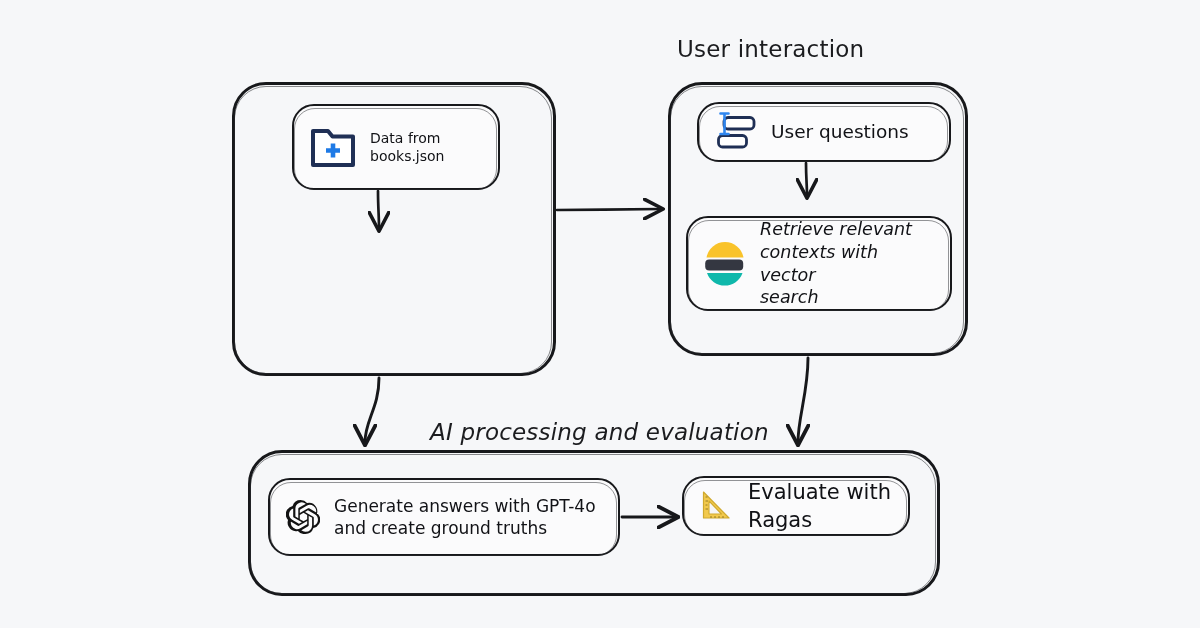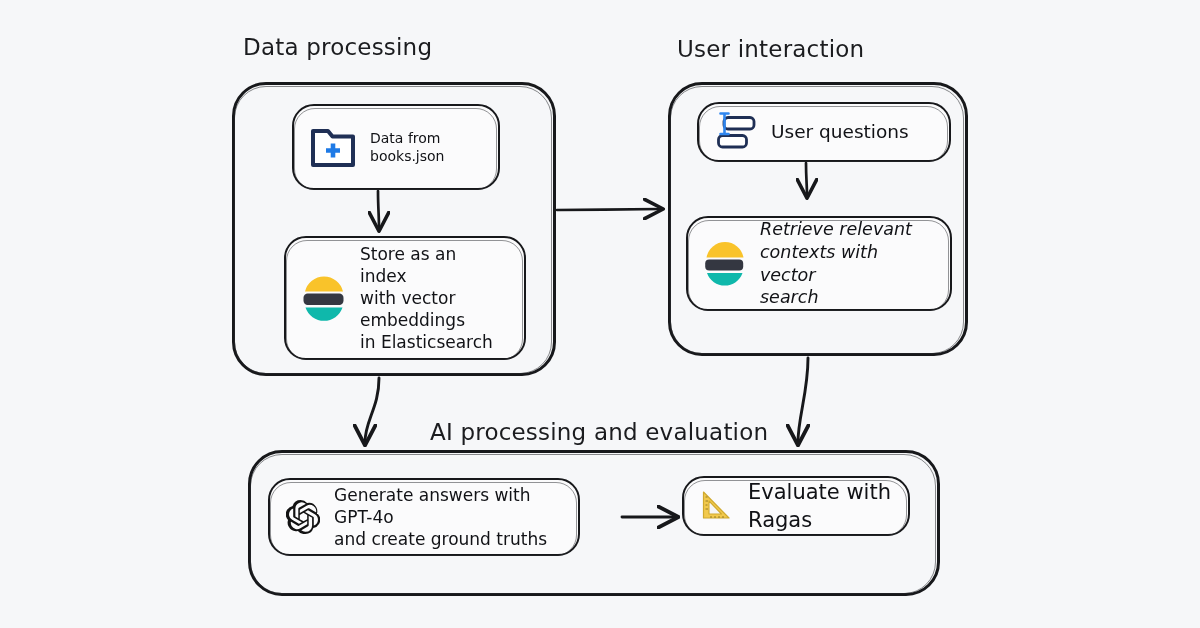--- a/index.html
+++ b/index.html
@@ -32,21 +32,21 @@
   .group-title {
     position: absolute;
     color: #1b1c1f;
     font-size: 23px;
     font-family: "DejaVu Sans", "Liberation Sans", sans-serif;
     letter-spacing: 0.2px;
     white-space: nowrap;
   }
   #title-data { left: 243px; top: 34px; }
   #title-user { left: 677px; top: 36px; }
-  #title-ai   { left: 430px; top: 419px; }
+  #title-ai   { left: 430px; top: 419px; font-style: italic; }
 
   
   .panel {
     position: absolute;
     border: 3px solid #17181b;
     border-radius: 34px;
     background: transparent;
     box-sizing: border-box;
   }
   .panel::after {
@@ -88,21 +88,21 @@
     color: #111216;
     font-size: 17.5px;
     line-height: 1.30;
     white-space: pre-line;
   }
 
   #node-books    { left: 292px; top: 104px; width: 208px; height: 86px; }
   #node-store    { left: 284px; top: 236px; width: 242px; height: 124px; }
   #node-uq       { left: 697px; top: 102px; width: 254px; height: 60px;  }
   #node-retrieve { left: 686px; top: 216px; width: 266px; height: 95px; font-style: italic; }
-  #node-gen      { left: 268px; top: 478px; width: 312px; height: 78px;  }
+  #node-gen      { left: 268px; top: 478px; width: 352px; height: 78px;  }
   #node-eval     { left: 682px; top: 476px; width: 228px; height: 60px;  }
 
   #node-books .label    { font-size: 14px; }
   #node-store .label    { font-size: 17px; }
   #node-uq .label       { font-size: 18.5px; }
   #node-retrieve .label { font-size: 17.5px; }
   #node-gen .label      { font-size: 17px; }
   #node-eval .label     { font-size: 21px; line-height: 1.35; }
 
   
@@ -132,50 +132,38 @@
 
     <path d="M806,163 C806,178 807,186 807,195" fill="none" stroke="#17181b" stroke-width="2.7" stroke-linecap="round" marker-end="url(#ah)"></path>
 
     <path d="M379,378 C379,408 365,420 365,442" fill="none" stroke="#17181b" stroke-width="2.9" stroke-linecap="round" marker-end="url(#ah)"></path>
 
     <path d="M808,358 C808,392 798,418 798,442" fill="none" stroke="#17181b" stroke-width="2.9" stroke-linecap="round" marker-end="url(#ah)"></path>
 
     <path d="M622,517 C645,517 660,517 675,517" fill="none" stroke="#17181b" stroke-width="2.9" stroke-linecap="round" marker-end="url(#ah)"></path>
   </svg>
 
-  <div class="group-title" id="title-data">Data processing</div>
 
   <div class="group-title" id="title-user">User interaction</div>
 
   <div class="group-title" id="title-ai">AI processing and evaluation</div>
 
   <div class="panel" id="panel-data"></div>
   <div class="panel" id="panel-user"></div>
   <div class="panel" id="panel-ai"></div>
 
   <div class="node" id="node-books">
     <svg class="icon icon-folder" viewBox="0 0 46 42" xmlns="http://www.w3.org/2000/svg">
       <path d="M3,5 H18 L22.5,10.5 H43 V39 H3 Z" fill="#ffffff" stroke="#1f2f55" stroke-width="4" stroke-linejoin="round"></path>
       <path d="M23,17.5 V31.5 M16,24.5 H30" stroke="#1e7ae6" stroke-width="4.6" stroke-linecap="butt"></path>
     </svg>
     <div class="label">Data from
 books.json</div>
   </div>
 
-  <div class="node" id="node-store">
-    <svg class="icon icon-elastic" viewBox="0 0 44 56" xmlns="http://www.w3.org/2000/svg">
-      <path d="M3,21.5 A19.5,19.5 0 0,1 41,21.5 Z" fill="#f9c32a"></path>
-      <rect x="1.5" y="23.5" width="40" height="11.5" rx="4.2" fill="#343741"></rect>
-      <path d="M3.5,37.5 A19.5,19.5 0 0,0 40.5,37.5 Z" fill="#0fb8ab"></path>
-    </svg>
-    <div class="label">Store as an index
-with vector
-embeddings
-in Elasticsearch</div>
-  </div>
 
   <div class="node" id="node-uq">
     <svg class="icon icon-form" viewBox="0 0 42 40" xmlns="http://www.w3.org/2000/svg">
       <rect x="9" y="5.5" width="30" height="11.5" rx="4" fill="#ffffff" stroke="#1f2f55" stroke-width="2.8"></rect>
       <rect x="3.5" y="23.5" width="28" height="11.5" rx="4" fill="#ffffff" stroke="#1f2f55" stroke-width="2.8"></rect>
       <path d="M5.5,1.5 H13.5 M9.5,1.5 V22 M5.5,22 H13.5" stroke="#2f86ef" stroke-width="2.6" stroke-linecap="round"></path>
     </svg>
     <div class="label">User questions</div>
   </div>
 

